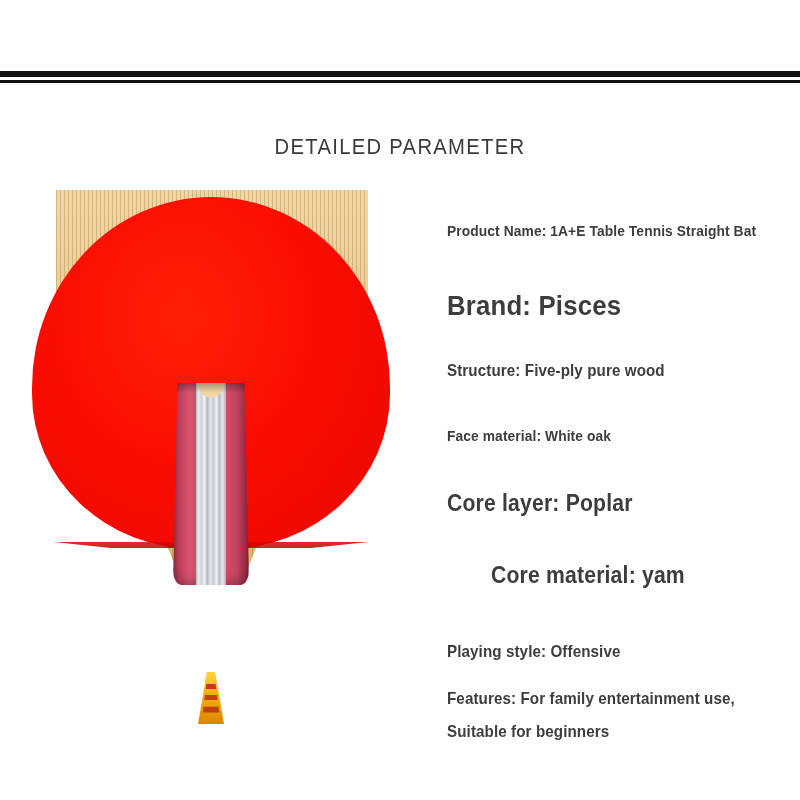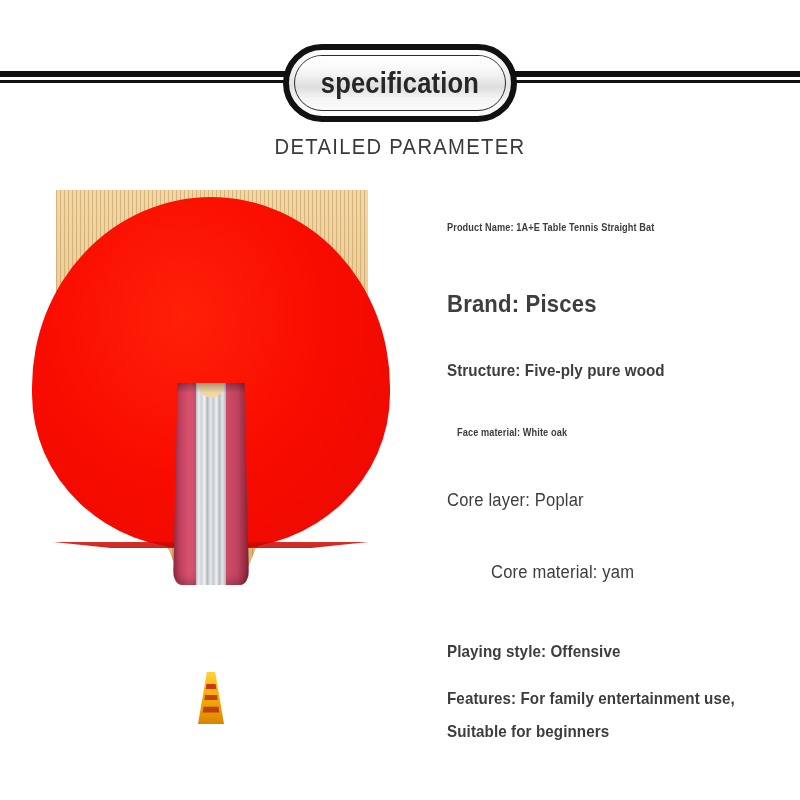--- a/index.html
+++ b/index.html
@@ -148,57 +148,52 @@
         rgba(186,30,18,.75) 46%, rgba(186,30,18,.75) 56%,
         rgba(255,210,60,0) 58%, rgba(255,210,60,0) 72%,
         rgba(176,28,16,.7) 74%, rgba(176,28,16,.7) 86%,
         rgba(255,210,60,0) 88%);
     clip-path: polygon(30% 0%, 70% 0%, 100% 100%, 0% 100%);
   }
 
   
   .specs { position:absolute; left:447px; top:222px; width:340px; }
   .spec-row { color:#3d3d3d; transform-origin:left center; }
-  .spec-row.sm  { font-size:10px; font-weight:600; letter-spacing:.1px; }
+  .spec-row.sm  { font-size:15px; font-weight:600; letter-spacing:.1px; }
   .spec-row.md  { font-size:16.5px; font-weight:600; letter-spacing:.1px; }
-  .spec-row.lg  { font-size:18px;   font-weight:400; letter-spacing:.2px; }
-  .spec-row.xl  { font-size:24px;   font-weight:700; letter-spacing:.2px; }
+  .spec-row.lg  { font-size:23px;   font-weight:700; letter-spacing:.2px; }
+  .spec-row.xl  { font-size:28px;   font-weight:700; letter-spacing:.2px; }
   .spec-row span { display:inline-block; transform:scaleX(.92); transform-origin:left center; white-space:nowrap; }
 </style>
 </head>
 <body>
 
 <div class="header">
   <div class="rule rule-thick"></div>
   <div class="rule rule-thin"></div>
 
-  <div class="capsule">
-    <div class="capsule-inner">
-      <div class="capsule-title">specification</div>
-    </div>
-  </div>
 
   <div class="subtitle">DETAILED PARAMETER</div>
 </div>
 
 <div class="paddle">
   <div class="blade-wood"></div>
   <div class="rubber"></div>
   <div class="rubber-edge"></div>
 </div>
 <div class="handle"></div>
 <div class="handle-stripes"></div>
 <div class="handle-notch"></div>
 <div class="handle-top-shadow"></div>
 <div class="emblem"></div>
 <div class="emblem-mark"></div>
 
 <div class="specs" style="position: absolute;">
     <div class="spec-row sm" style="position: absolute; left: 0px; top: 0px;"><span>Product Name: 1A+E Table Tennis Straight Bat</span></div>
     <div class="spec-row xl" style="position: absolute; left: 0px; top: 68px;"><span>Brand: Pisces</span></div>
     <div class="spec-row md" style="position: absolute; left: 0px; top: 139px; text-align: right;"><span>Structure: Five-ply pure wood</span></div>
-    <div class="spec-row sm" style="position: absolute; left: 0px; top: 205px; margin-left: 10px;"><span>Face material: White oak</span></div>
+    <div class="spec-row sm" style="position: absolute; left: 0px; top: 205px;"><span>Face material: White oak</span></div>
     <div class="spec-row lg" style="position: absolute; left: 0px; top: 268px;"><span>Core layer: Poplar</span></div>
     <div class="spec-row lg" style="position: absolute; left: 0px; top: 340px; margin-left: 44px;"><span>Core material: yam</span></div>
     <div class="spec-row md" style="position: absolute; left: 0px; top: 420px;"><span>Playing style: Offensive</span></div>
     <div class="spec-row md" style="position: absolute; left: 0px; top: 467px; text-align: center;"><span>Features: For family entertainment use,</span></div>
     <div class="spec-row md" style="position: absolute; left: 0px; top: 500px;"><span>Suitable for beginners</span></div>
   </div>
 
 </body></html>

